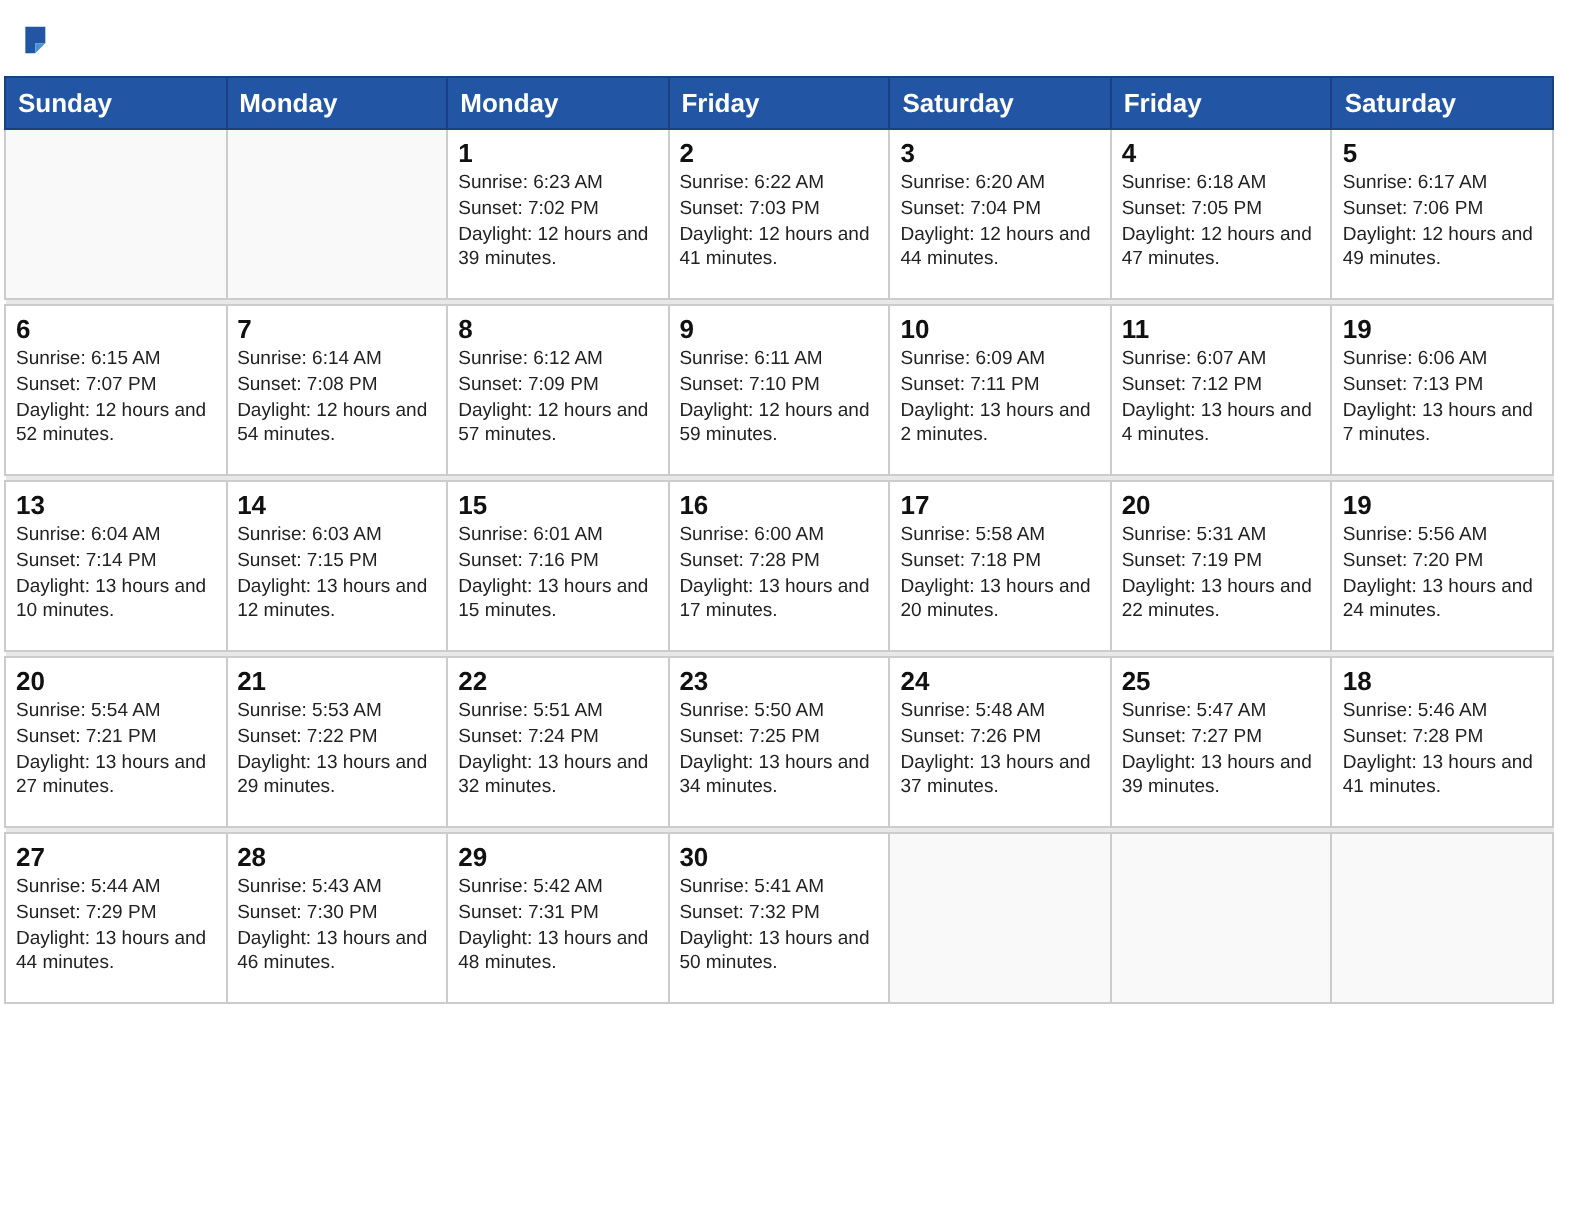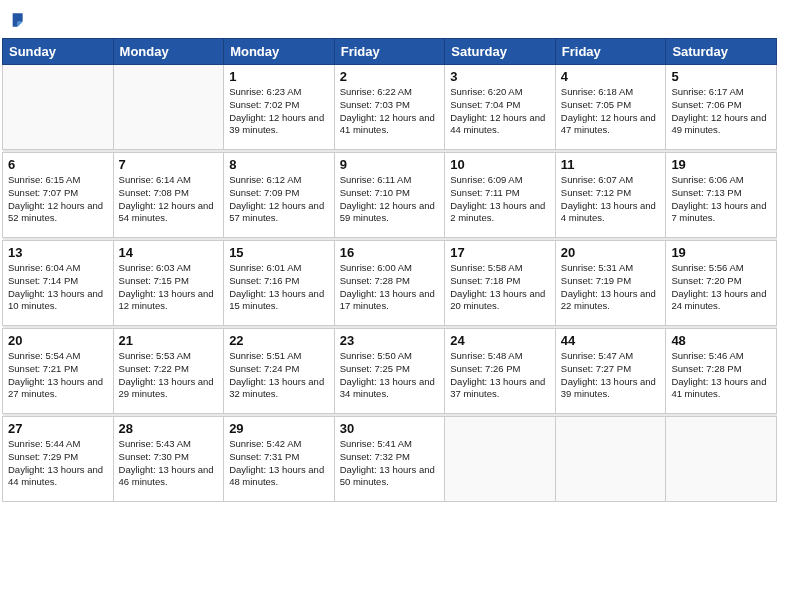--- a/index.html
+++ b/index.html
@@ -289,27 +289,27 @@
 Sunset: 7:25 PM
 Daylight: 13 hours and 34 minutes.</div>
           </td>
           <td>
             <span class="day-num">24</span>
             <div class="cell-info">Sunrise: 5:48 AM
 Sunset: 7:26 PM
 Daylight: 13 hours and 37 minutes.</div>
           </td>
           <td>
-            <span class="day-num">44</span>
+            <span class="day-num">25</span>
             <div class="cell-info">Sunrise: 5:47 AM
 Sunset: 7:27 PM
 Daylight: 13 hours and 39 minutes.</div>
           </td>
           <td>
-            <span class="day-num">48</span>
+            <span class="day-num">18</span>
             <div class="cell-info">Sunrise: 5:46 AM
 Sunset: 7:28 PM
 Daylight: 13 hours and 41 minutes.</div>
           </td>
         </tr>
         <tr>
           <td colspan="7" style="padding: 0px; height: 3px; background: rgb(232, 232, 232); border: none;"></td>
         </tr>
         <tr>
           <td>

